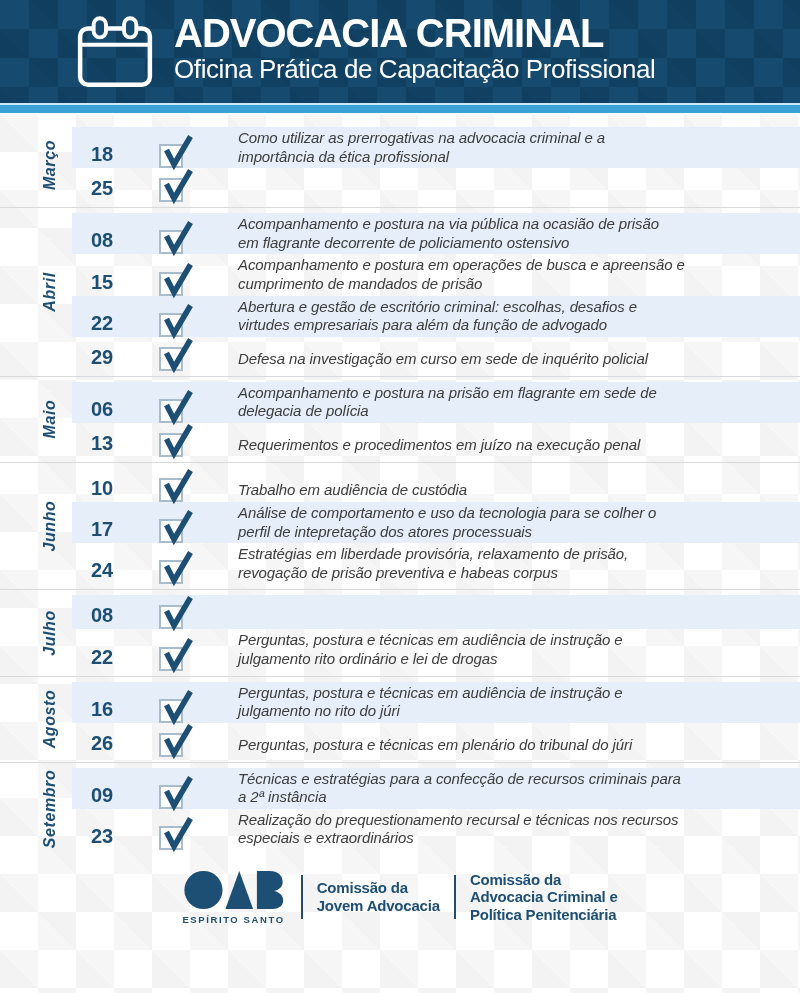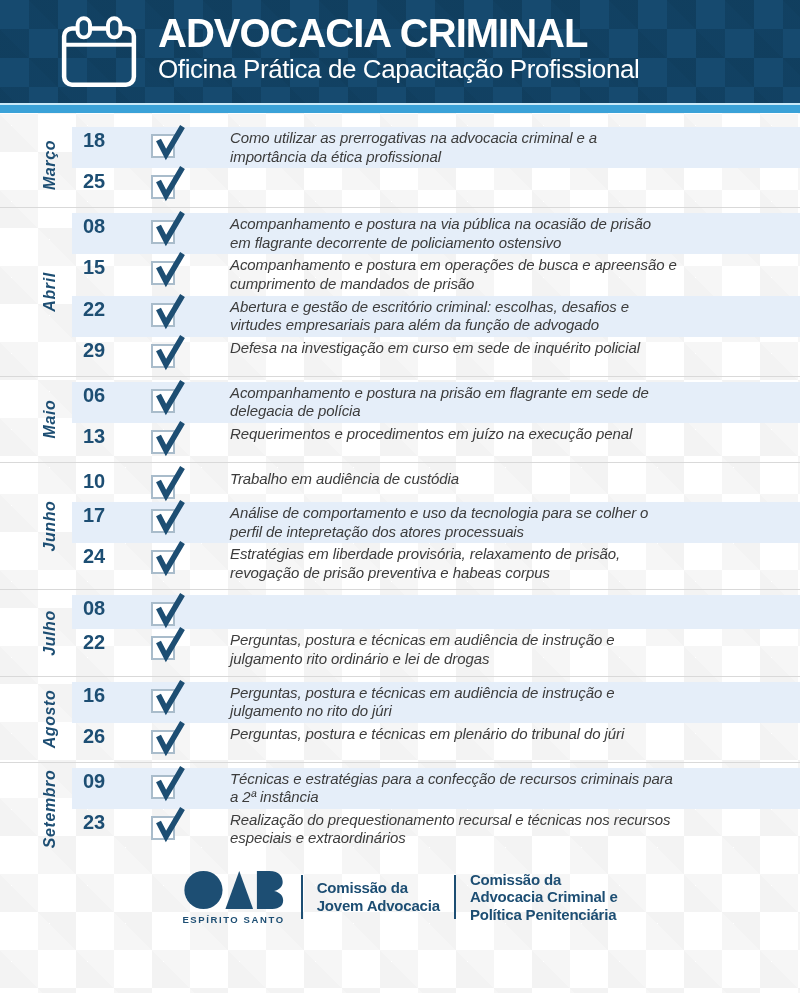--- a/index.html
+++ b/index.html
@@ -17,21 +17,21 @@
     background-position:0 0,38px 38px;
   }
   
   .header{
     height:103px;box-sizing:border-box;
     background-color:#164a6f;
     background-image:
       linear-gradient(45deg,rgba(10,48,75,.45) 25%,transparent 25%,transparent 75%,rgba(10,48,75,.45) 75%),
       linear-gradient(45deg,rgba(10,48,75,.35) 25%,transparent 25%,transparent 75%,rgba(10,48,75,.35) 75%);
     background-size:58px 58px;background-position:0 0,29px 29px;
-    display:flex;align-items:center;gap:20px;padding-left:60px;
+    display:flex;align-items:center;gap:20px;padding-left:76px;
   }
   .cal-icon{flex:0 0 auto;display:block;}
   .header-titles h1{
     margin:0;color:#ffffff;font-size:40px;font-weight:bold;
     letter-spacing:-1px;line-height:1.0;
   }
   .header-titles h2{
     margin:3px 0 9px;color:#ffffff;font-size:26px;font-weight:normal;
     letter-spacing:-0.4px;line-height:1.0;
   }
@@ -39,21 +39,21 @@
   
   .schedule{padding-top:9px;}
   .month{position:relative;padding:5px 0 5px 72px;}
   .month + .month{border-top:1px solid #d9d9d9;}
   .month-label{
     position:absolute;left:50px;top:50%;
     transform:translate(-50%,-50%) rotate(-90deg);
     font-style:italic;font-weight:bold;color:#1d4e73;
     font-size:16px;letter-spacing:0.6px;white-space:nowrap;
   }
-  .row{display:flex;align-items:flex-start;padding:2px 0;min-height:30px;gap:32px;}
+  .row{display:flex;align-items:flex-end;padding:2px 8px;min-height:30px;gap:32px;}
   .row.shaded{background:#e5eef9;}
   .day{flex:0 0 44px;text-align:center;font-weight:bold;font-size:20px;color:#1d4e73;}
   .check{flex:0 0 38px;height:27px;position:relative;margin:0 12px 0 0;}
   .check svg{position:absolute;left:2px;bottom:-3px;overflow:visible;}
   .text{
     font-style:italic;font-size:15px;line-height:1.24;color:#3c3c3c;
     white-space:pre-line;max-width:530px;letter-spacing:-0.1px;
   }
   
   .footer{margin-top:14px;display:flex;justify-content:center;align-items:center;gap:14px;}

